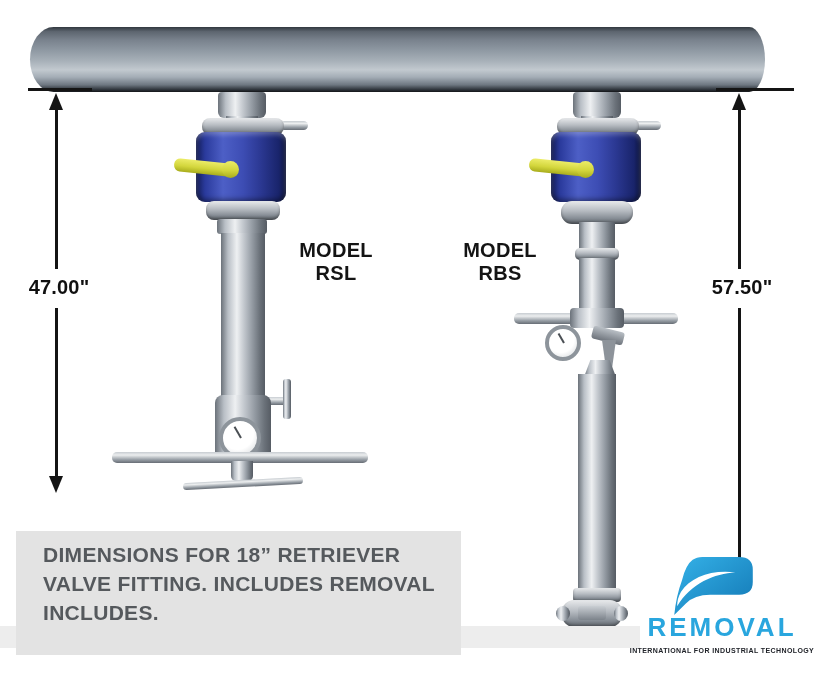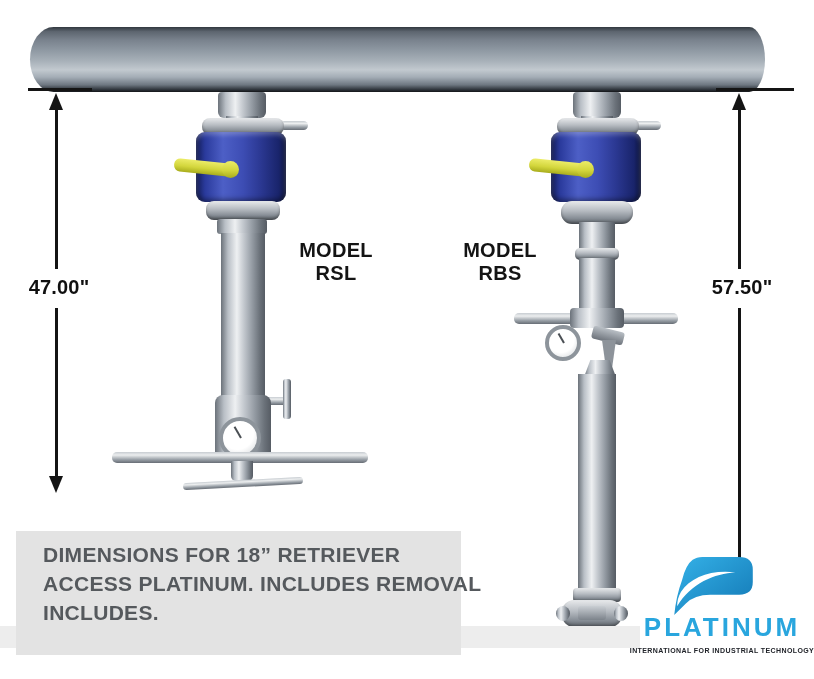--- a/index.html
+++ b/index.html
@@ -137,32 +137,32 @@
     <div>RSL</div>
   </div>
   <div class="abs model-label" style="left:452px;top:239px;width:96px;">
     <div>MODEL</div>
     <div>RBS</div>
   </div>
 
   <div class="abs bottom-band"></div>
   <div class="abs caption-box">
     <div>DIMENSIONS FOR 18” RETRIEVER</div>
-    <div>ACCESS PLATINUM. INCLUDES REMOVAL</div>
+    <div>VALVE FITTING. INCLUDES REMOVAL</div>
     <div>INCLUDES.</div>
   </div>
 
   <div class="abs z-top" style="left:670px;top:553px;width:88px;height:64px;">
     <svg width="88" height="64" viewBox="0 0 88 66">
       <defs>
         <linearGradient id="pg" x1="0" y1="0" x2="1" y2="1">
           <stop offset="0" stop-color="#35b2e8"></stop>
           <stop offset="1" stop-color="#1277b4"></stop>
         </linearGradient>
       </defs>
       <path d="M32 4 H70 Q84 4 84 17 V30 Q84 43 70 43 H40 Q24 43 15 52 L3 64 Q5 44 11 28 Q15 12 22 7 Q26 4 32 4 Z" fill="url(#pg)"></path>
       <path d="M6 55 C 20 31, 45 21, 66 20 C 41 17, 20 25, 10 40 C 7 45, 6 50, 6 55 Z" fill="#ffffff"></path>
     </svg>
   </div>
-  <div class="abs logo-name z-top">PLATINUM</div>
+  <div class="abs logo-name z-top">REMOVAL</div>
   <div class="abs logo-tagline z-top">INTERNATIONAL FOR INDUSTRIAL TECHNOLOGY</div>
 
 </div>
 
 </body></html>

